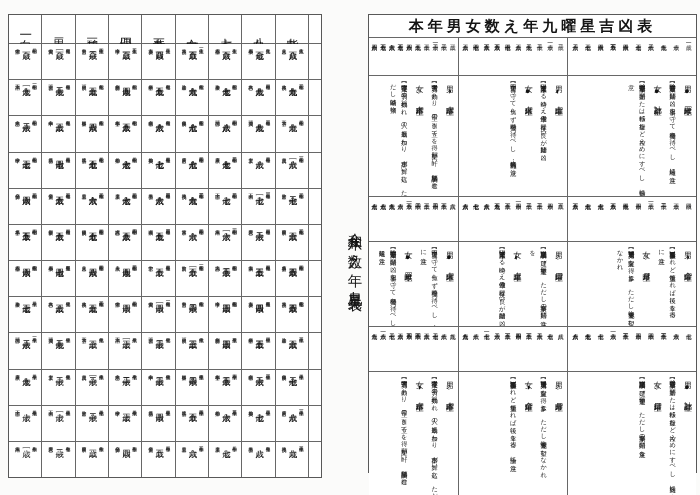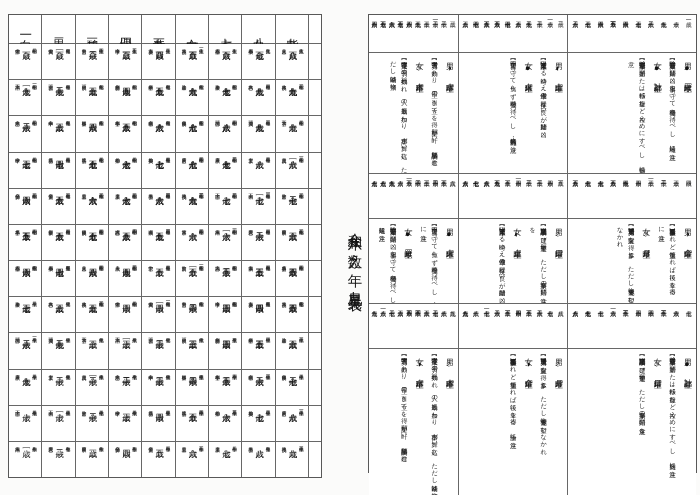--- a/index.html
+++ b/index.html
@@ -646,20 +646,21 @@
         <span class="era">平成三十年生</span>
         <span class="agev">九歳</span>
         <span class="eto">平地木 戊戌</span>
       </div>
       <div class="lcell lempty"></div>
     </div>
 
   <div id="page-title">令和八年　数え年　九星早見表</div>
 
   <div id="right-table">
+    <div id="rt-title">本年男女数え年九曜星吉凶表</div>
   <div class="rrow h1">
         <div class="rhead">
           <span>三歳</span>
           <span>十二歳</span>
           <span>二十一歳</span>
           <span>三十歳</span>
           <span>三十九歳</span>
           <span>四十八歳</span>
           <span>五十七歳</span>
           <span>六十六歳</span>

